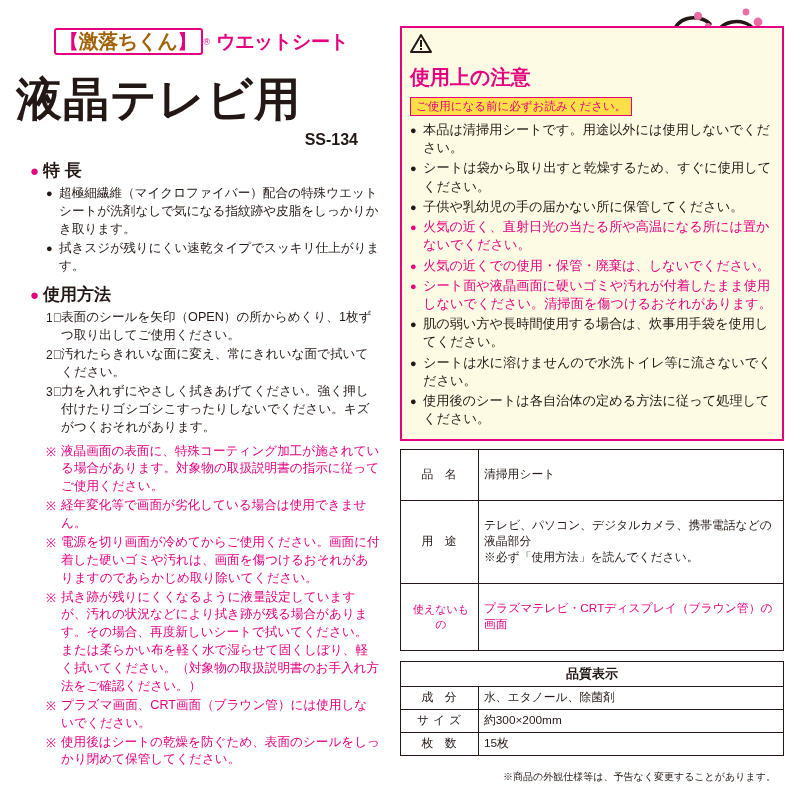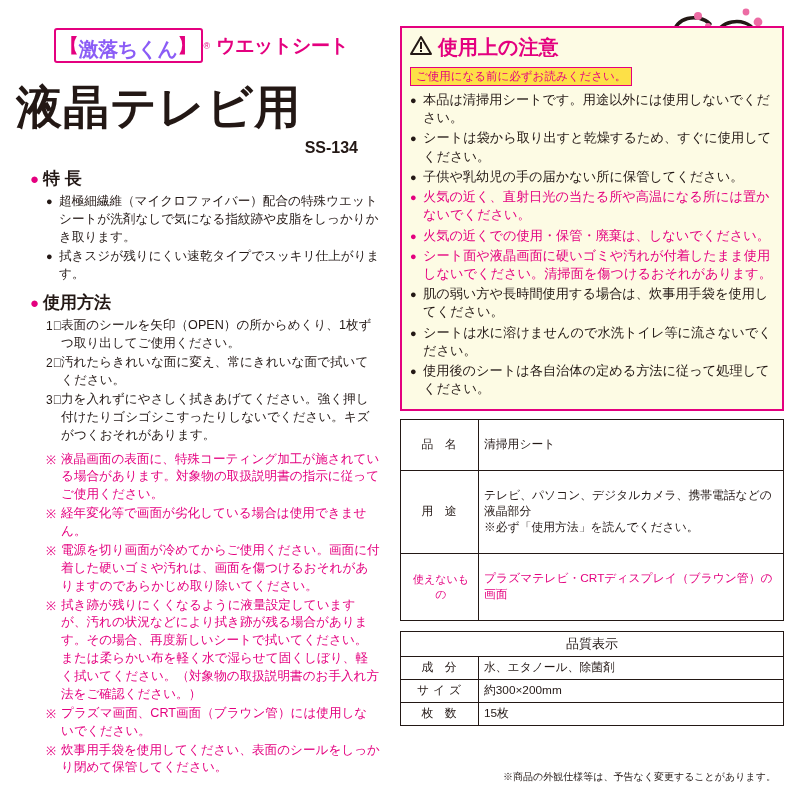--- a/index.html
+++ b/index.html
@@ -23,21 +23,21 @@
   
   .brand-row { display: flex; justify-content: center; align-items: center; margin-top: 14px; }
   .brand-box {
     display: inline-flex; align-items: center;
     border: 2px solid #e4007f;
     border-radius: 3px;
     padding: 1px 4px 2px 4px;
     background: #fff;
   }
   .brand-box .bk { color: #e4007f; font-size: 19px; font-weight: bold; line-height: 1; }
-  .brand-main { color: #8b5cf6; font-size: 20px; font-weight: bold; letter-spacing: -0.5px; line-height: 1; margin-top: 8px; }
+  .brand-main { color: #a16207; font-size: 20px; font-weight: bold; letter-spacing: -0.5px; line-height: 1; }
   .brand-reg { color: #e4007f; font-size: 9px; vertical-align: super; margin-left: 1px; }
   .brand-sub { color: #e4007f; font-size: 19px; font-weight: bold; margin-left: 6px; letter-spacing: -0.5px; }
 
   .title-main {
     text-align: left;
     font-size: 46px; font-weight: bold;
     letter-spacing: 1px;
     margin-top: 14px;
     color: #231815;
   }
@@ -69,23 +69,24 @@
 
   
   .warn-box {
     border: 2px solid #e4007f;
     background: #fdfbe4;
     padding: 6px 8px 8px 8px;
     position: relative;
     margin-top: 12px;
   }
   .warn-title {
-    display: flex; align-items: center; gap: 6px;
+    display: flex; gap: 6px;
     color: #e4007f; font-size: 20px; font-weight: bold;
     margin-bottom: 5px;
+    flex-direction: column;
   }
   .warn-note {
     display: inline-block;
     border: 1px solid #e4007f;
     color: #e4007f;
     font-size: 11.5px;
     padding: 1px 5px;
     margin-bottom: 5px;
     background: #fde047;
   }
@@ -96,21 +97,21 @@
   
   table { border-collapse: collapse; width: 100%; font-size: 11.8px; }
   .tbl1 { margin-top: 8px; }
   .tbl1 td { border: 1px solid #231815; padding: 17px 5px; vertical-align: middle; }
   .tbl1 td.hd { width: 78px; text-align: center; letter-spacing: 4px; padding-left: 8px;}
   .tbl1 td.hd.tight { letter-spacing: 0px; font-size: 11px; }
   .tbl1 td.pinkcell { color: #e4007f; }
 
   .tbl2 { margin-top: 10px; }
   .tbl2 td, .tbl2 th { border: 1px solid #231815; padding: 3px 5px; }
-  .tbl2 th { text-align: center; font-size: 13px; font-weight: normal; margin-left: 14px; }
+  .tbl2 th { text-align: center; font-size: 13px; font-weight: bold; margin-left: 14px; }
   .tbl2 td.hd { width: 78px; text-align: center; letter-spacing: 4px; padding-left: 8px; }
 
   .madein {
     text-align: right; font-size: 12.5px; margin-top: 14px; line-height: 1.3;
     padding-right: 10px;
   }
   .footnote {
     position: absolute; bottom: 2px; right: 8px;
     font-size: 10px; color: #231815;
   }
@@ -188,21 +189,21 @@
         <div class="li pink">
           <span class="mk star">※</span>
           <span class="tx">拭き跡が残りにくくなるように液量設定していますが、汚れの状況などにより拭き跡が残る場合があります。その場合、再度新しいシートで拭いてください。または柔らかい布を軽く水で湿らせて固くしぼり、軽く拭いてください。（対象物の取扱説明書のお手入れ方法をご確認ください。）</span>
         </div>
         <div class="li pink">
           <span class="mk star">※</span>
           <span class="tx">プラズマ画面、CRT画面（ブラウン管）には使用しないでください。</span>
         </div>
         <div class="li pink">
           <span class="mk star">※</span>
-          <span class="tx">炊事用手袋を使用してください、表面のシールをしっかり閉めて保管してください。</span>
+          <span class="tx">使用後はシートの乾燥を防ぐため、表面のシールをしっかり閉めて保管してください。</span>
         </div>
       </div>
     </div>
 
     <div class="col-right">
 
       <div class="mascot">
         <svg width="120" height="70" viewBox="0 0 120 70">
           <path d="M20 26 C20 10, 44 4, 56 16" stroke="#231815" stroke-width="3.5" fill="none" stroke-linecap="round"></path>
           <circle cx="18" cy="28" r="7" fill="#231815"></circle>

